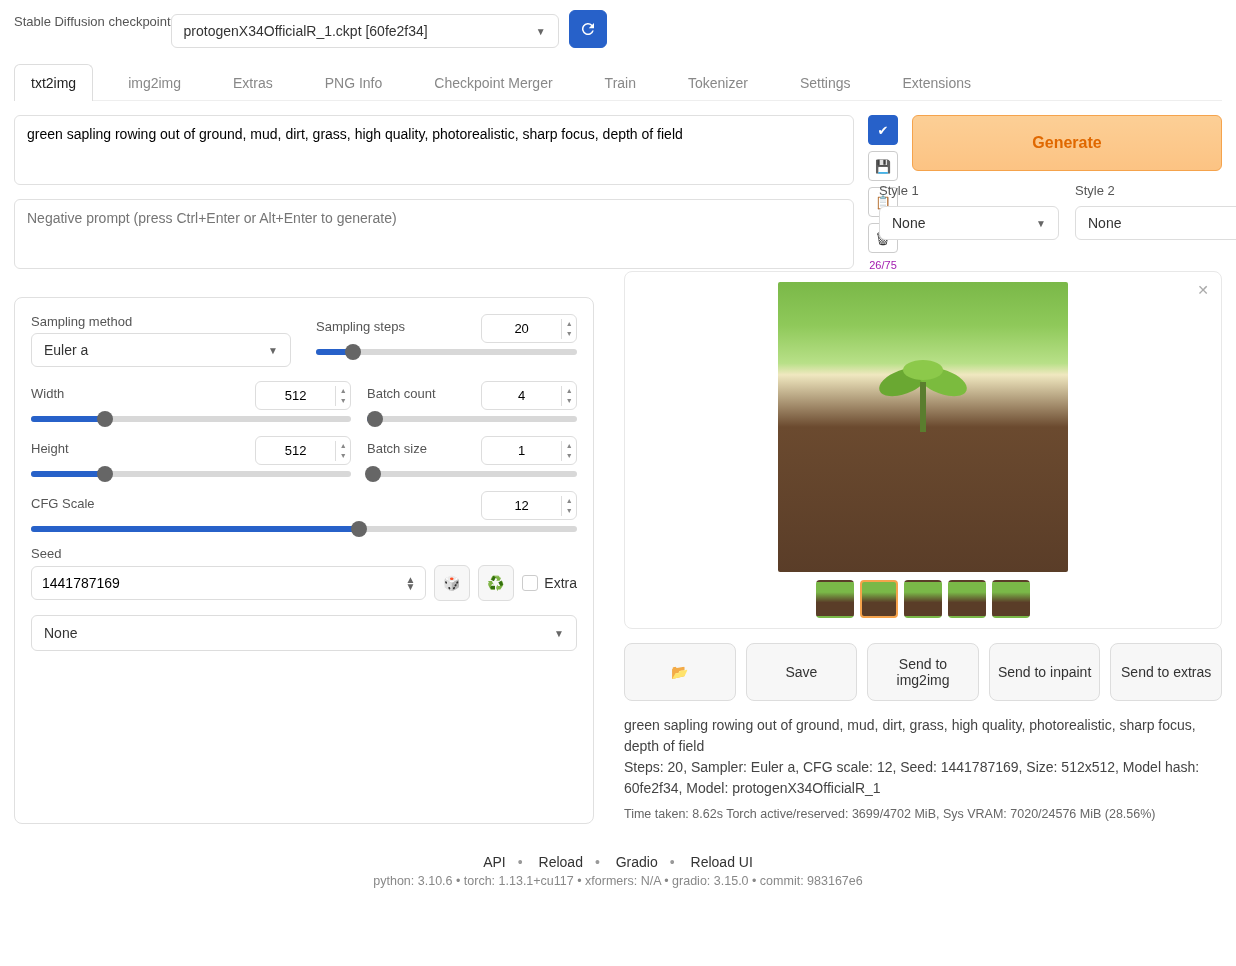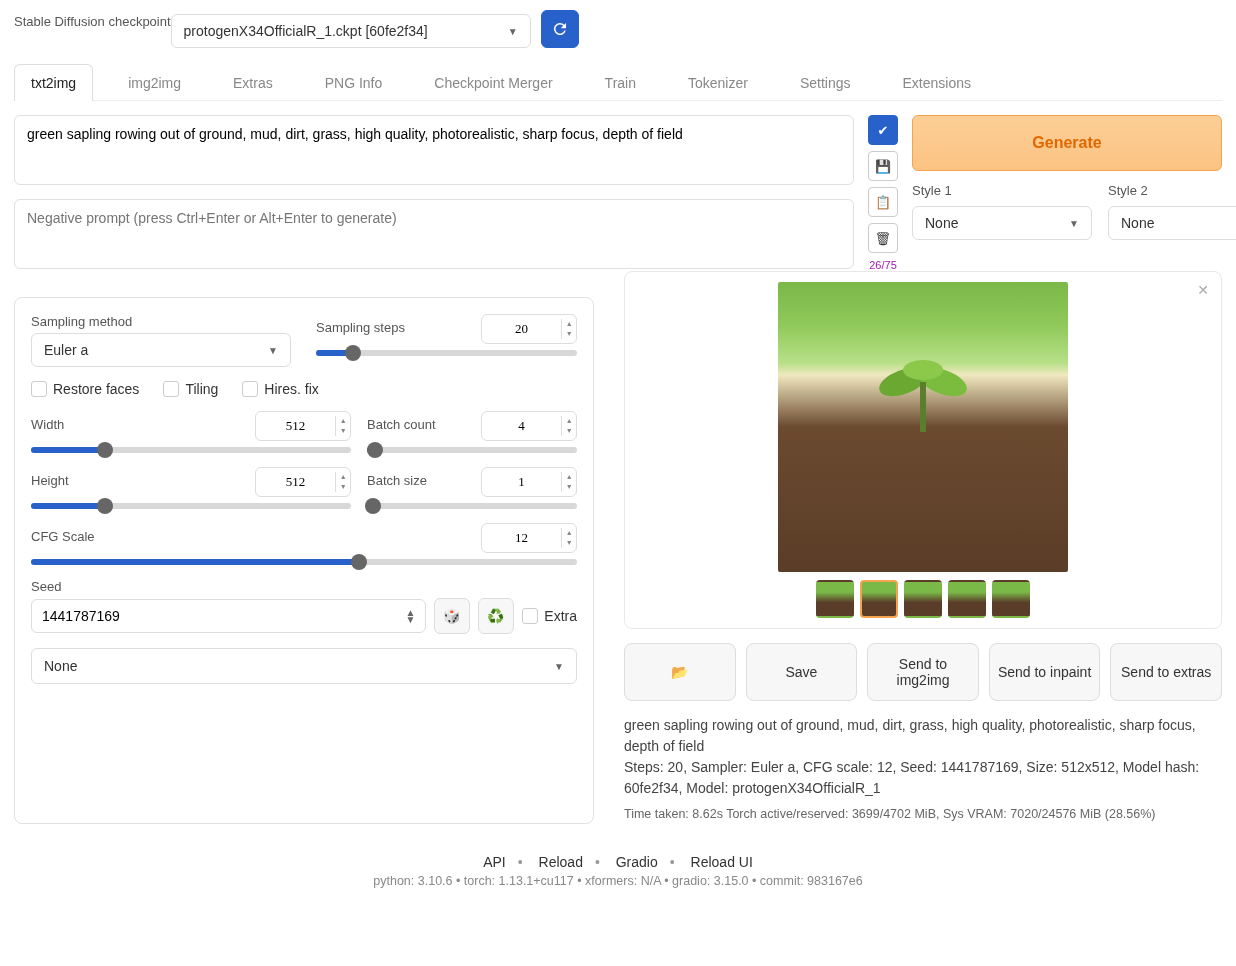--- a/index.html
+++ b/index.html
@@ -1,45 +1,45 @@
 <!DOCTYPE html>
 <html><head>
 <meta charset="utf-8">
 <style>
 * { box-sizing: border-box; margin: 0; padding: 0; }
 body { font-family: -apple-system, BlinkMacSystemFont, "Segoe UI", sans-serif; font-size: 14px; color: #333; background: #fff; padding: 10px 14px; }
 .header-row { display: flex; align-items: flex-end; gap: 10px; margin-bottom: 16px; }
 .header-col { display: flex; }
 .small-label { font-size: 13px; color: #555; margin-bottom: 4px; }
 .select-box { border: 1px solid #ddd; border-radius: 6px; padding: 8px 12px; display: flex; align-items: center; justify-content: space-between; background: #fff; cursor: pointer; gap: 12px; min-width: 180px; }
-.select-box.wide { width: 360px; }
+.select-box.wide { width: 388px; }
 .tiny-select { width: 140px; }
 .chevron { color: #666; font-size: 10px; }
 .icon-btn { border: 1px solid #ddd; border-radius: 6px; width: 38px; height: 38px; display: flex; align-items: center; justify-content: center; cursor: pointer; background: #fff; }
 .icon-btn.blue { background: #2761c9; border-color: #2761c9; }
 .refresh-svg { width: 18px; height: 18px; }
 .tabs { display: flex; gap: 18px; border-bottom: 1px solid #eee; margin-bottom: 14px; }
 .tab { padding: 10px 16px; color: #888; cursor: pointer; border: 1px solid transparent; border-bottom: none; border-radius: 6px 6px 0 0; margin-bottom: -1px; }
 .tab.active { color: #222; border-color: #ddd; background: #fff; }
 .textarea { width: 100%; border: 1px solid #e0e0e0; border-radius: 6px; padding: 10px 12px; font-family: inherit; font-size: 14px; resize: none; }
 .prompt-row { display: flex; gap: 14px; align-items: flex-start; }
 .prompt-col { flex: 1; display: flex; flex-direction: column; gap: 14px; }
 .tool-col { display: flex; flex-direction: column; gap: 6px; align-items: center; }
 .tool-btn { width: 30px; height: 30px; border: 1px solid #ccc; border-radius: 4px; display: flex; align-items: center; justify-content: center; cursor: pointer; background: #fff; font-size: 13px; }
 .tool-btn.check { background: #2761c9; border-color: #2761c9; color: #fff; }
 .token-count { font-size: 11px; color: #a21caf; }
 .right-top { width: 310px; display: flex; flex-direction: column; gap: 12px; }
 .generate-btn { background: linear-gradient(#fccf96, #fcc383); border: 1px solid #f5a34c; color: #e06800; font-weight: 600; font-size: 16px; border-radius: 6px; padding: 18px; text-align: center; cursor: pointer; }
-.style-row { display: flex; gap: 16px; }
+.style-row { display: flex; gap: 16px; justify-content: center; }
 .style-col { flex: 1; display: flex; flex-direction: column; gap: 4px; }
 .params-panel { border: 1px solid #e0e0e0; border-radius: 8px; padding: 16px; margin-top: 26px; width: 580px; }
 .param-row { display: flex; gap: 24px; margin-bottom: 14px; }
 .param-block { flex: 1; }
 .param-head { display: flex; justify-content: space-between; align-items: center; margin-bottom: 6px; }
-.num-input { border: 1px solid #ddd; border-radius: 6px; width: 96px; display: flex; align-items: center; font-family: Liberation Serif, serif; }
+.num-input { border: 1px solid #ddd; border-radius: 6px; width: 96px; display: flex; align-items: center; }
 .num-input input { border: none; width: 100%; padding: 6px 8px; text-align: center; font-family: inherit; font-size: 13px; outline: none; background: transparent; }
 .num-spin { width: 18px; display: flex; flex-direction: column; border-left: 1px solid #ddd; }
 .num-spin span { font-size: 7px; text-align: center; color: #888; line-height: 10px; cursor: pointer; }
 .slider { position: relative; height: 6px; background: #d8d8d8; border-radius: 3px; cursor: pointer; }
 .slider-fill { position: absolute; left: 0; top: 0; height: 6px; background: #2761c9; border-radius: 3px; }
 .slider-thumb { position: absolute; top: -5px; width: 16px; height: 16px; background: #666; border-radius: 50%; transform: translateX(-50%); }
 .checks { display: flex; gap: 24px; margin-bottom: 14px; }
 .check-item { display: flex; align-items: center; gap: 6px; cursor: pointer; }
 .check-box { width: 16px; height: 16px; border: 1px solid #ccc; border-radius: 3px; }
 .two-col { display: flex; gap: 16px; }
@@ -160,34 +160,20 @@
               </div>
             </div>
         </div>
         <div class="slider">
             <div class="slider-fill" style="width:14%"></div>
             <div class="slider-thumb" style="left:14%"></div>
           </div>
       </div>
     </div>
 
-    <div class="checks">
-      <div class="check-item">
-          <div class="check-box"></div>
-          <span>Restore faces</span>
-        </div>
-      <div class="check-item">
-          <div class="check-box"></div>
-          <span>Tiling</span>
-        </div>
-      <div class="check-item">
-          <div class="check-box"></div>
-          <span>Hires. fix</span>
-        </div>
-    </div>
 
     <div class="two-col">
       <div class="col-a">
         <div class="param-head">
           <span class="small-label">Width</span>
           <div class="num-input">
               <input value="512" style="">
               <div class="num-spin">
                 <span>▲</span>
                 <span>▼</span>

